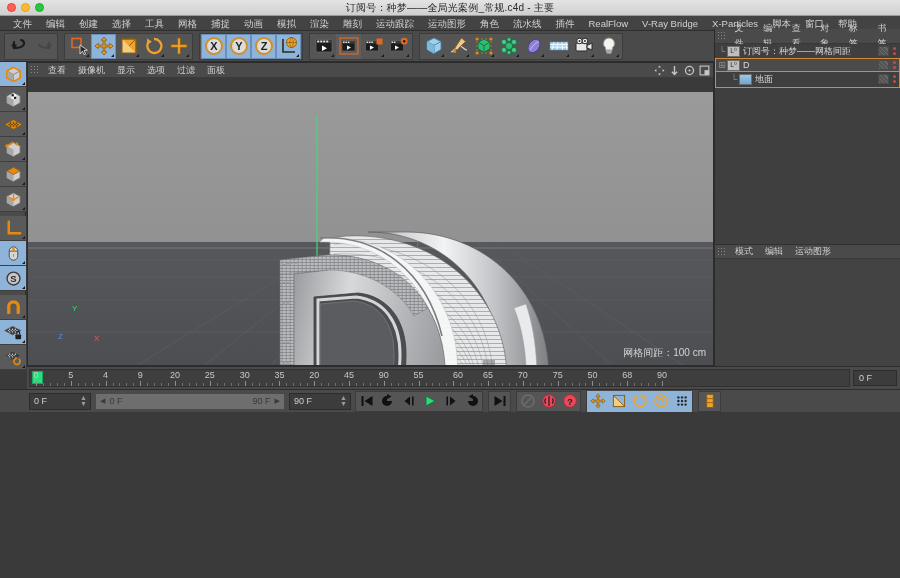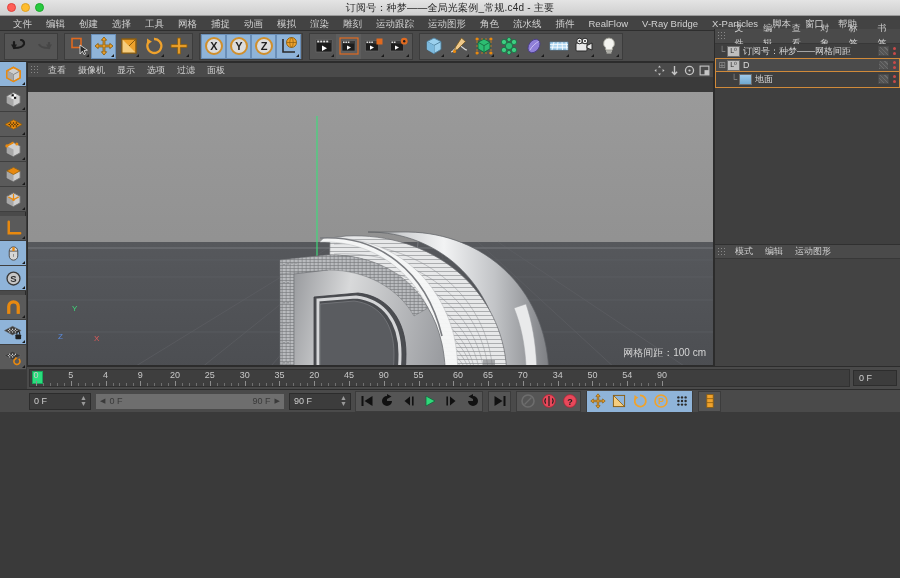--- a/index.html
+++ b/index.html
@@ -929,25 +929,25 @@
         <div class="tick-label" style="left: 353.778px;">90</div>
         <div class="tick major" style="left: 353.778px;"></div>
         <div class="tick-label" style="left: 388.556px;">55</div>
         <div class="tick major" style="left: 388.556px;"></div>
         <div class="tick-label" style="left: 428px;">60</div>
         <div class="tick major" style="left: 423.333px;"></div>
         <div class="tick-label" style="left: 458.111px;">65</div>
         <div class="tick major" style="left: 458.111px;"></div>
         <div class="tick-label" style="left: 492.889px;">70</div>
         <div class="tick major" style="left: 492.889px;"></div>
-        <div class="tick-label" style="left: 527.667px;">34</div>
+        <div class="tick-label" style="left: 527.667px;">75</div>
         <div class="tick major" style="left: 527.667px;"></div>
         <div class="tick-label" style="left: 562.444px;">50</div>
         <div class="tick major" style="left: 562.444px;"></div>
-        <div class="tick-label" style="left: 597.222px;">54</div>
+        <div class="tick-label" style="left: 597.222px;">68</div>
         <div class="tick major" style="left: 597.222px;"></div>
         <div class="tick-label" style="left: 632px;">90</div>
         <div class="tick major" style="left: 632px;"></div>
         <div class="tick minor" style="left: 12.9556px;"></div>
         <div class="tick minor" style="left: 19.9111px;"></div>
         <div class="tick minor" style="left: 26.8667px;"></div>
         <div class="tick minor" style="left: 33.8222px;"></div>
         <div class="tick minor" style="left: 47.7333px;"></div>
         <div class="tick minor" style="left: 54.6889px;"></div>
         <div class="tick minor" style="left: 61.6444px;"></div>

